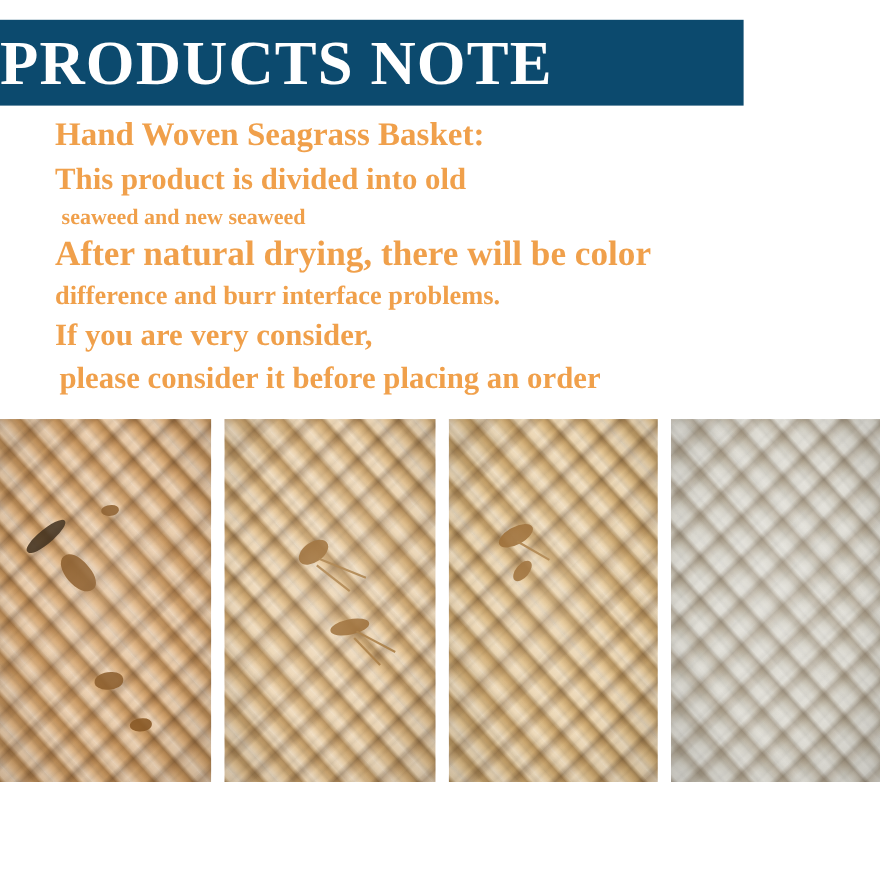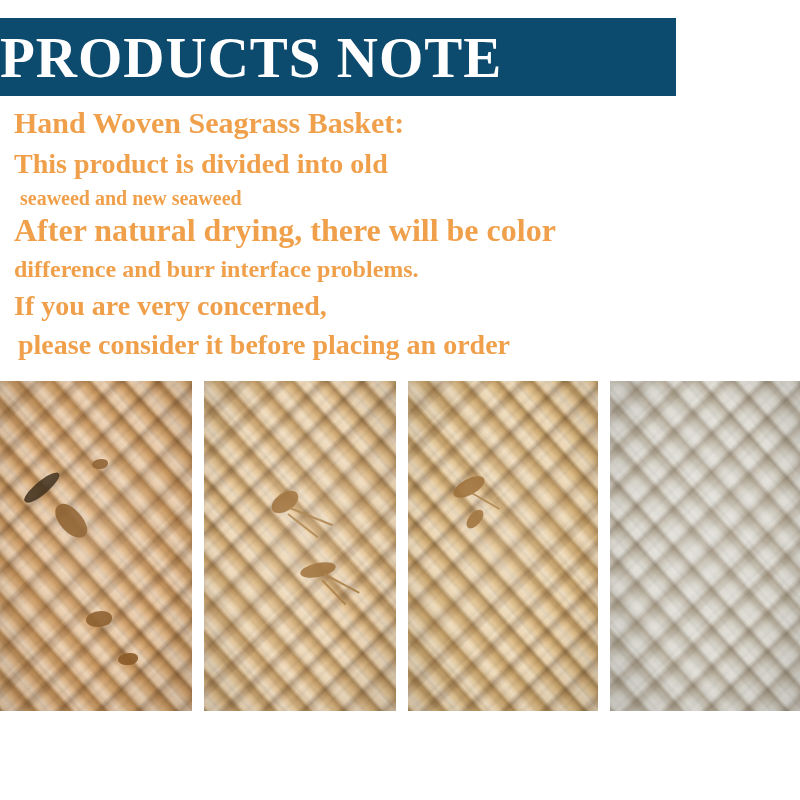--- a/index.html
+++ b/index.html
@@ -47,20 +47,21 @@
     left: 14px;
     top: 104px;
     width: 780px;
     color: #f0a04b;
     font-family: "Liberation Serif", serif;
     font-weight: bold;
   }
   .line {
     white-space: nowrap;
     line-height: 1.0;
+    margin-left: 36px;
   }
   .l1 { font-size: 30px; margin-top: 4px; }
   .l2 { font-size: 28px; margin-top: 12px; }
   .l3 { font-size: 20px; margin-top: 10px; padding-left: 6px; }
   .l4 { font-size: 32px; margin-top: 6px; }
   .l5 { font-size: 24px; margin-top: 11px; }
   .l6 { font-size: 28px; margin-top: 11px; }
   .l7 { font-size: 28px; margin-top: 11px; padding-left: 4px; }
 
   
@@ -202,21 +203,21 @@
   <div class="banner">
     <div class="banner-title">PRODUCTS NOTE</div>
   </div>
 
   <div class="notes">
     <div class="line l1">Hand Woven Seagrass Basket:</div>
     <div class="line l2">This product is divided into old</div>
     <div class="line l3"> seaweed and new seaweed</div>
     <div class="line l4">After natural drying, there will be color</div>
     <div class="line l5">difference and burr interface problems.</div>
-    <div class="line l6">If you are very concerned,</div>
+    <div class="line l6">If you are very consider,</div>
     <div class="line l7">please consider it before placing an order</div>
   </div>
 
   <div class="strip">
 
     <div class="cell c0">
       <div class="base0"></div>
       <div class="weave"></div>
       <div class="grain"></div>
       <div class="dark-streak" style="left:20px; top:100px; width:44px; height:13px;"></div>

